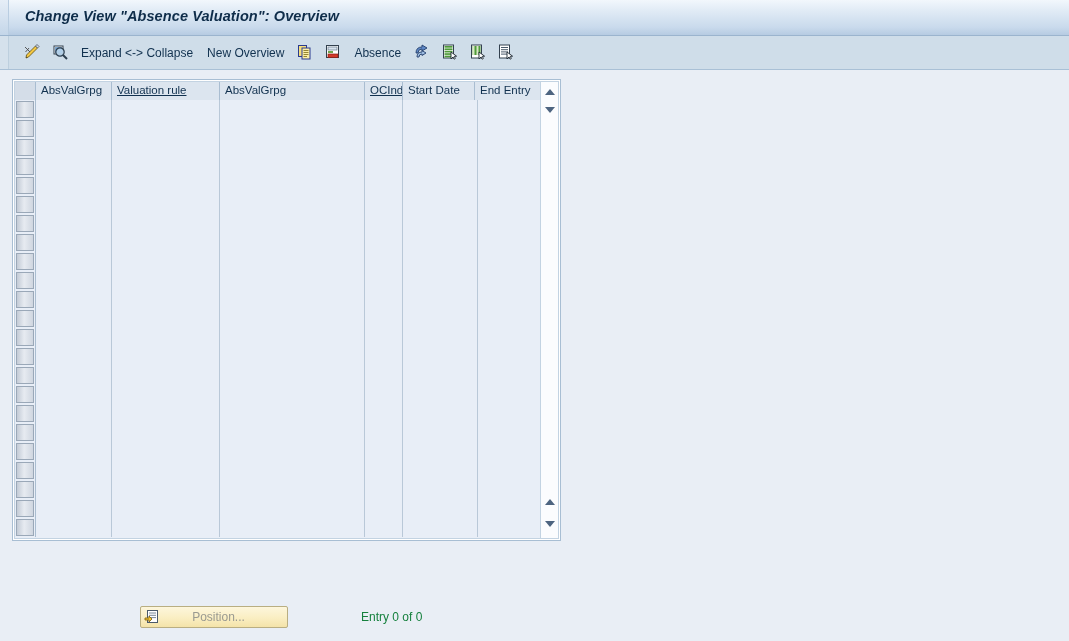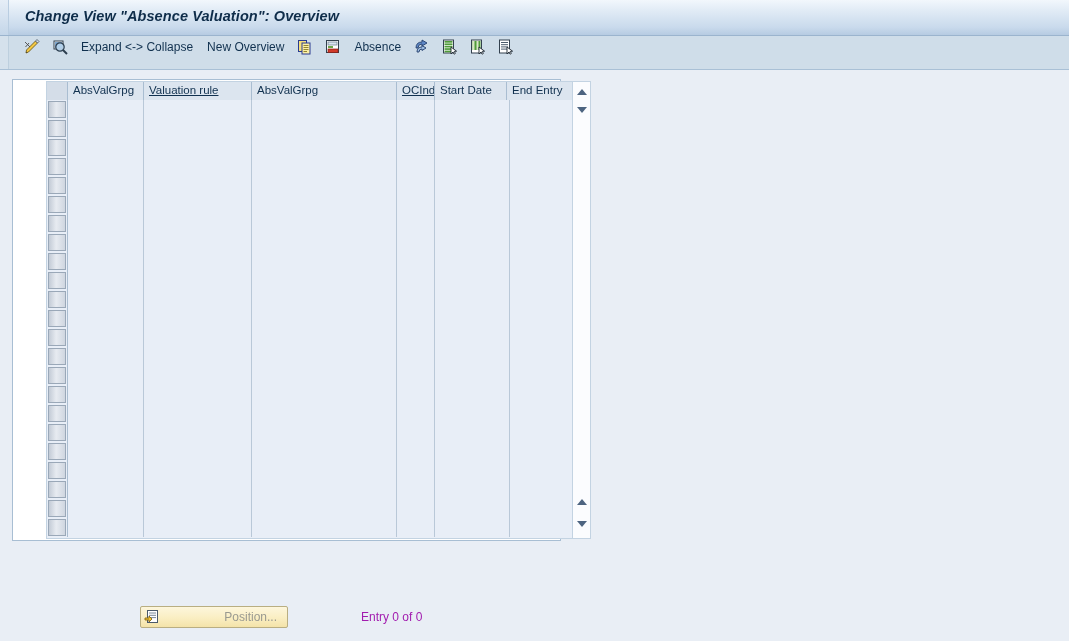--- a/index.html
+++ b/index.html
@@ -64,21 +64,21 @@
     background: #d5e1ec;
     border-right: 1px solid #bdcfde;
     box-sizing: border-box;
   }
   .tb-items {
     position: absolute;
     left: 18px;
     top: 0;
     height: 34px;
     display: flex;
-    align-items: flex-start;
+    align-items: center;
     gap: 0px;
     white-space: nowrap;
   }
   .tb-btn {
     display: inline-flex;
     align-items: center;
     justify-content: center;
     height: 22px;
     padding: 0 4px;
     border: 1px solid transparent;
@@ -125,21 +125,20 @@
   }
   #table-inner {
     position: absolute;
     left: 1px; top: 1px;
     width: 545px;
     height: 458px;
     border: 1px solid #c3d3e2;
     box-sizing: border-box;
     background: #e8eef7;
     overflow: hidden;
-    margin-left: 32px;
   }
 
   
   #thead {
     position: absolute;
     left: 0; top: 0;
     width: 543px;
     height: 18px;
     display: flex;
     background: #dfe7f0;
@@ -265,32 +264,32 @@
     align-items: center;
     cursor: default;
   }
   #position-button .pb-icon {
     margin-left: 3px;
     display: flex;
     align-items: center;
   }
   #position-button .pb-label {
     flex: 1;
-    text-align: right;
+    text-align: center;
     font-size: 12px;
     color: #9a9a90;
     padding-right: 10px;
     white-space: nowrap;
   }
   #entry-status {
     position: absolute;
     left: 361px;
     top: 610px;
     font-size: 12px;
-    color: #a21caf;
+    color: #15803d;
     white-space: nowrap;
   }
 </style>
 </head>
 <body>
 
 <div id="titlebar">
   <div class="edge-left"></div>
   <div id="title-text">Change View "Absence Valuation": Overview</div>
 </div>

